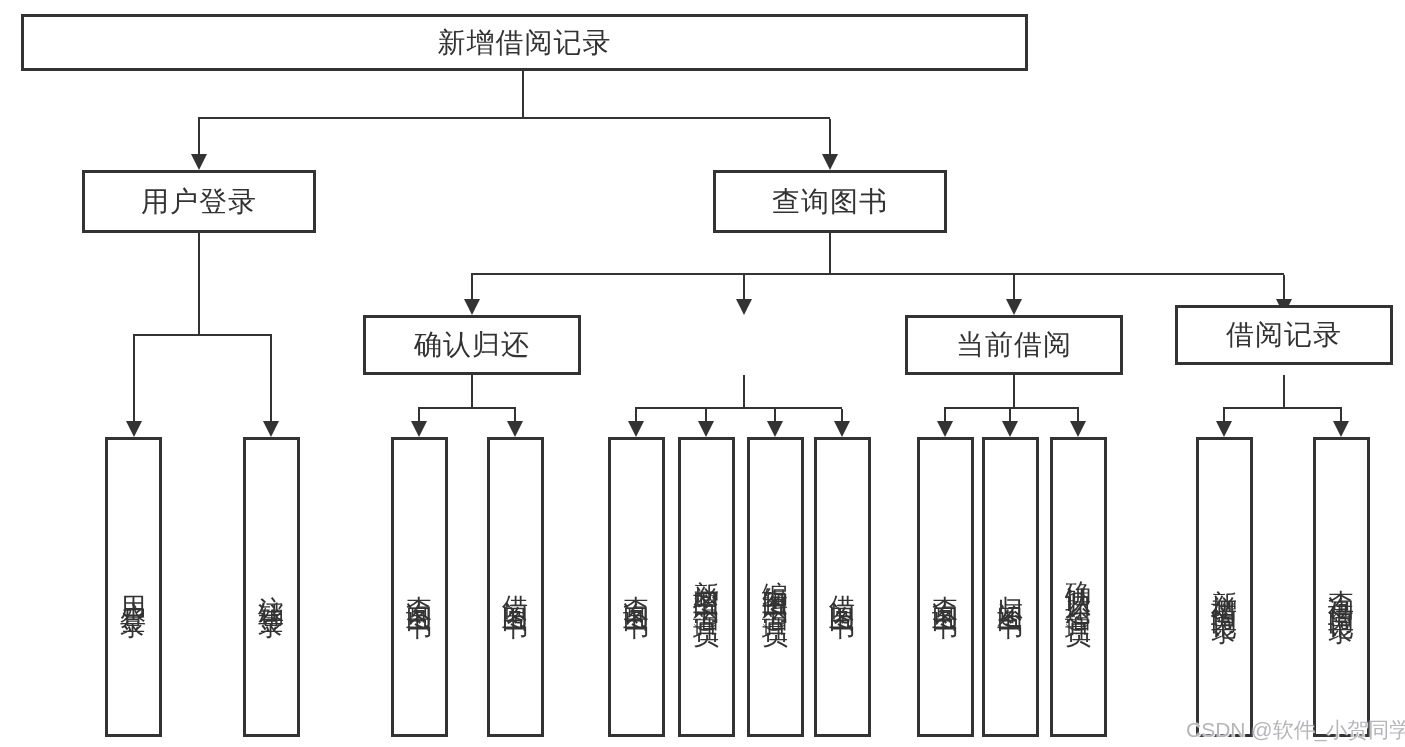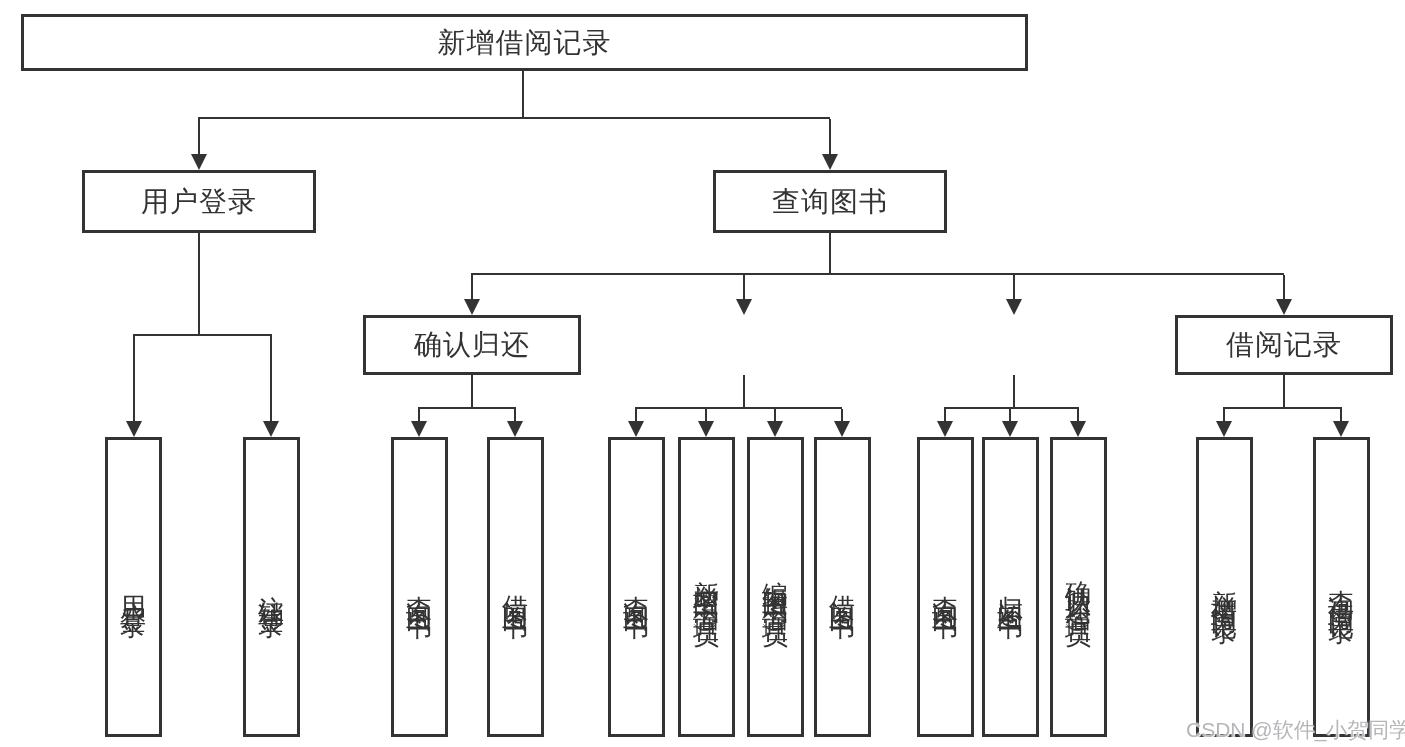--- a/index.html
+++ b/index.html
@@ -65,21 +65,24 @@
   <div class="box" style="left:82px;top:170px;width:234px;height:63px">
     <span class="lbl">用户登录</span>
   </div>
   <div class="box" style="left:713px;top:170px;width:234px;height:63px">
     <span class="lbl">查询图书</span>
   </div>
 
   <div class="box" style="left:363px;top:315px;width:218px;height:60px">
     <span class="lbl">确认归还</span>
   </div>
-  <div class="box" style="left:1175px;top:315px;width:218px;height:60px">
+  <div class="box" style="left:905px;top:315px;width:218px;height:60px">
+    <span class="lbl">当前借阅</span>
+  </div>
+  <div class="box" style="left:1175px;top:305px;width:218px;height:60px">
     <span class="lbl">借阅记录</span>
   </div>
 
   <div class="box v" style="left:105px;top:437px;width:57px;height:300px">
     <span class="lbl">用户登录</span>
   </div>
   <div class="box v" style="left:243px;top:437px;width:57px;height:300px">
     <span class="lbl">注销登录</span>
   </div>
 

